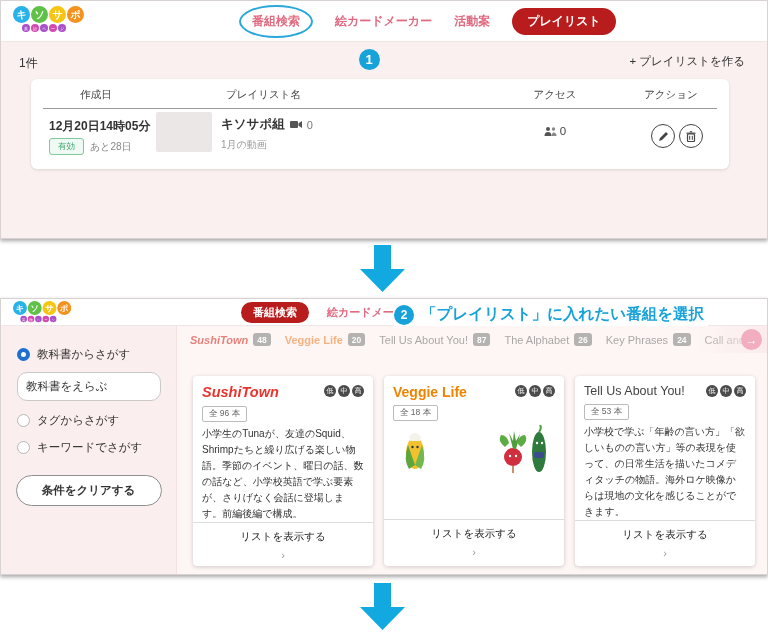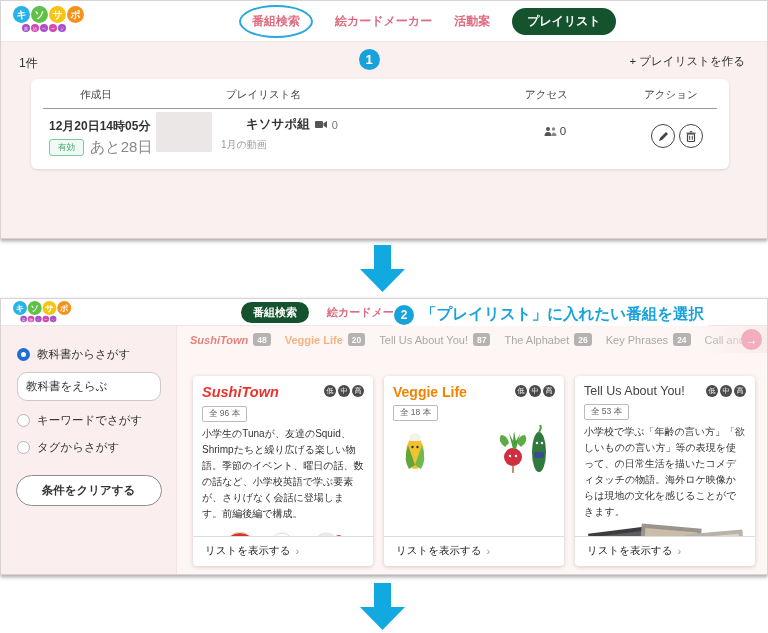--- a/index.html
+++ b/index.html
@@ -27,21 +27,21 @@
   .logo-sub { display:flex; gap:1px; margin:1px 0 0 9px; }
   .logo-sub span { width:8px; height:8px; border-radius:50%; color:#fff; font-size:4px;
     display:flex; align-items:center; justify-content:center; }
   .sc0{background:#a94fc9;} .sc1{background:#d44ab0;} .sc2{background:#a94fc9;}
   .sc3{background:#d44ab0;} .sc4{background:#a94fc9;}
 
   .nav1 { position:absolute; left:238px; top:0; height:41px; display:flex;
     align-items:center; gap:22px; }
   .nav-link { color:#e06a80; font-size:12px; font-weight:bold; cursor:pointer; white-space:nowrap; }
   .ringed { border:2px solid #2aa7dd; border-radius:50%; padding:6px 11px; }
-  .nav-pill { background:#14532d; color:#fff; font-size:12px; font-weight:bold;
+  .nav-pill { background:#b91c1c; color:#fff; font-size:12px; font-weight:bold;
     padding:5px 15px; border-radius:14px; cursor:pointer; white-space:nowrap; }
   .nav2 { position:absolute; left:240px; top:0; height:27px; display:flex;
     align-items:center; gap:18px; }
   .nav2 .nav-pill { font-size:11px; padding:3px 12px; }
   .nav2 .nav-link { font-size:11px; }
 
   
   .annot { color:#18a2da; font-weight:bold; display:flex; align-items:center; gap:7px; }
   .annot-num { background:#18a2da; color:#fff; border-radius:50%; flex:0 0 auto;
     display:flex; align-items:center; justify-content:center; }
@@ -53,32 +53,32 @@
 
   
   .row-above { position:absolute; top:54px; left:18px; font-size:12px; color:#333; }
   .create-link { position:absolute; top:53px; right:22px; font-size:11.5px; color:#333; cursor:pointer; }
 
   .table-card { position:absolute; left:30px; top:78px; width:698px; height:90px;
     background:#fff; border-radius:6px; box-shadow:0 1px 3px rgba(0,0,0,0.12); }
   .th { position:absolute; top:9px; font-size:10.5px; color:#444; }
   .th-date { left:10px; width:110px; text-align:center; }
   .th-name { left:195px; }
-  .th-access { left:494px; width:60px; text-align:left; }
+  .th-access { left:494px; width:60px; text-align:center; }
   .th-action { left:590px; width:100px; text-align:center; }
   .t-divider { position:absolute; top:29px; left:12px; right:12px; border-top:1px solid #9a9a9a; }
   .cell-date { position:absolute; left:18px; top:39px; font-size:12px; color:#333; font-weight:bold; }
   .cell-sub { position:absolute; left:18px; top:59px; display:flex; align-items:center; gap:6px; }
   .badge-active { border:1px solid #7ec89a; color:#3fa86f; background:#f0faf4;
     font-size:8.5px; padding:1.5px 8px; border-radius:3px; }
-  .remaining { font-size:15px; color:#888; }
+  .remaining { font-size:10px; color:#888; }
   .thumb { position:absolute; left:125px; top:33px; width:56px; height:40px;
     background:#ece7e7; border-radius:2px; }
   .cell-name { position:absolute; left:190px; top:37px; }
-  .name-line { display:flex; align-items:center; gap:5px;margin-left:25px; }
+  .name-line { display:flex; align-items:center; gap:5px; }
   .pl-name { font-size:12.5px; font-weight:bold; color:#333; }
   .vid-count { font-size:11px; color:#777; }
   .pl-sub { font-size:10px; color:#999; margin-top:5px; }
   .cell-access { position:absolute; left:494px; top:46px; width:60px; display:flex;
     align-items:center; justify-content:center; gap:3px; font-size:11.5px; color:#444; }
   .act-btn { position:absolute; top:45px; width:24px; height:24px; border:1.5px solid #444;
     border-radius:50%; background:#fff; display:flex; align-items:center; justify-content:center; cursor:pointer; }
   .act-edit { left:620px; } .act-del { left:648px; }
 
   
@@ -124,21 +124,21 @@
   .t-veggie { color:#f08300; font-size:14px; }
   .t-tell { color:#444; font-weight:normal; font-size:12.5px; }
   .levels { display:flex; gap:2px; }
   .level { width:12px; height:12px; border-radius:50%; background:#4a4a4a; color:#fff;
     font-size:7px; display:flex; align-items:center; justify-content:center; }
   .total-badge { align-self:flex-start; border:1px solid #bbb; color:#666;
     font-size:8.5px; padding:1px 6px; border-radius:2px; margin:5px 0 4px; }
   .card-desc { font-size:10px; line-height:1.6; color:#333; }
   .illus { flex:1; position:relative; overflow:hidden; }
   .card-footer { border-top:1px solid #ddd; margin:0 -9px; padding:7px 12px 8px;
-    font-size:10.5px; color:#222; cursor:pointer; display:flex; align-items:center; gap:5px; }
+    font-size:10.5px; color:#222; cursor:pointer; display:flex; align-items:center; gap:5px;flex-direction:column; }
   .chev { color:#999; font-size:11px; }
 
   svg { display:block; }
   .icon-inline { display:inline-flex; align-items:center; }
 </style>
 </head>
 <body>
 
 <div class="page">
 
@@ -269,25 +269,25 @@
     </div>
 
     <aside class="sidebar">
       <div class="radio-row">
         <span class="radio on"></span>
         <span class="radio-label">教科書からさがす</span>
       </div>
       <div class="select-box">教科書をえらぶ</div>
       <div class="radio-row">
         <span class="radio"></span>
-        <span class="radio-label">キーワードでさがす</span>
+        <span class="radio-label">タグからさがす</span>
       </div>
       <div class="radio-row">
         <span class="radio"></span>
-        <span class="radio-label">タグからさがす</span>
+        <span class="radio-label">キーワードでさがす</span>
       </div>
       <button class="clear-btn">条件をクリアする</button>
     </aside>
 
     <div class="main2">
       <div class="tabstrip">
         <div class="tabstrip-inner">
           <span class="tab">
             <span class="tab-label sushi">SushiTown</span>
             <span class="tab-count">48</span>

